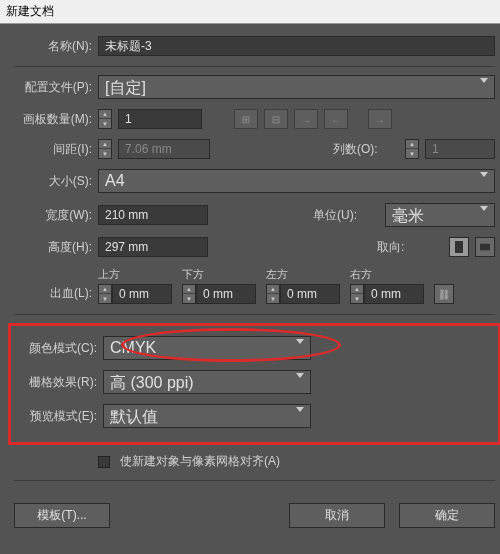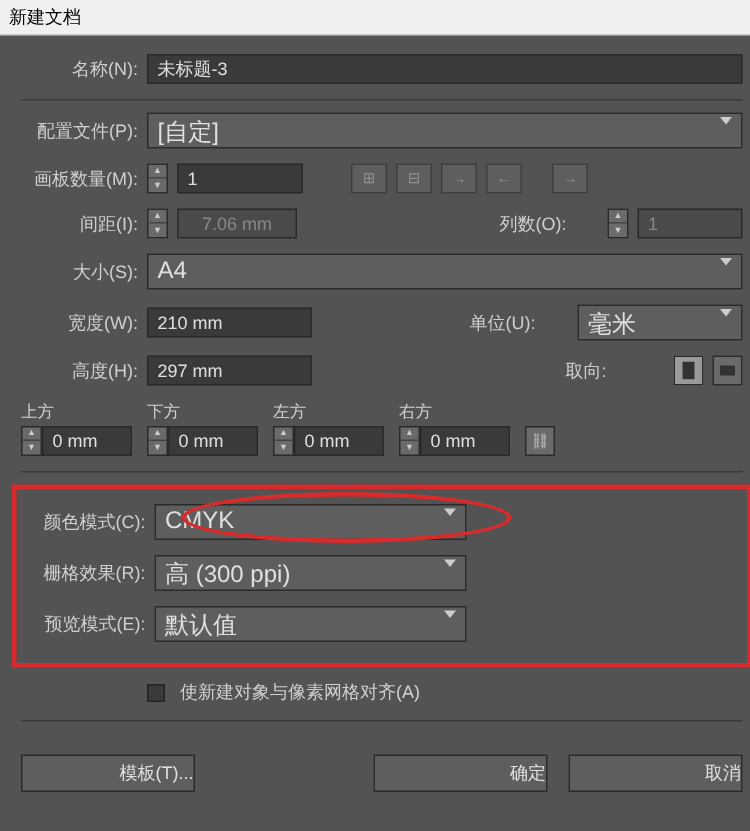--- a/index.html
+++ b/index.html
@@ -21,21 +21,21 @@
 .iconbtn{width:24px;height:20px;background:#6a6a6a;border:1px solid #2a2a2a;display:flex;align-items:center;justify-content:center;color:#ccc;font-size:10px}
 .iconbtn.disabled{opacity:.5}
 .col-hdr{font-size:11px;color:#d0d0d0;margin-bottom:2px}
 .bleed-col{display:flex;flex-direction:column;width:78px}
 .bleed-col .bx{display:flex}
 .bleed-col input{width:60px}
 .adv-box{border:3px solid #d92b2b;padding:10px 8px 4px;margin:0 -6px 8px}
 .disclosure{display:flex;align-items:center;gap:4px;margin-bottom:8px}
 .tri{display:inline-block;width:0;height:0;border-left:4px solid transparent;border-right:4px solid transparent;border-top:6px solid #ccc}
 .ellipse{position:absolute;border:3px solid #d92b2b;border-radius:50%;width:220px;height:34px;left:102px;top:-8px;pointer-events:none}
-.btn{background:#5e5e5e;border:1px solid #2a2a2a;color:#e0e0e0;padding:3px 0;font-size:12px;width:116px;text-align:right}
+.btn{background:#5e5e5e;border:1px solid #2a2a2a;color:#e0e0e0;padding:3px 0;font-size:12px;width:96px;text-align:center}
 .btnrow{display:flex;justify-content:space-between;margin-top:22px}
 .chk{width:12px;height:12px;background:#3a3a3a;border:1px solid #222;display:inline-block;margin-right:4px;vertical-align:middle}
 .lock{width:20px;height:20px;background:#6a6a6a;border:1px solid #2a2a2a;display:flex;align-items:center;justify-content:center;color:#ccc;font-size:10px}
 .orienticon{width:20px;height:20px;background:#9a9a9a;border:1px solid #2a2a2a;display:inline-flex;align-items:center;justify-content:center}
 .orienticon.off{background:#6a6a6a}
 .orienticon svg{width:10px;height:12px;fill:#333}
 </style>
 </head>
 <body>
 
@@ -73,21 +73,21 @@
     <div style="width:8px"></div>
     <div class="iconbtn disabled">→</div>
   </div>
 
   <div class="row">
     <span class="label">间距(I):</span>
     <div class="stepper">
         <span>▲</span>
         <span>▼</span>
       </div>
-    <input class="txtfield disabled" style="width: 80px; text-align: center;" value="7.06 mm">
+    <input class="txtfield disabled" style="width: 92px;" value="7.06 mm">
     <div style="flex:1"></div>
     <span class="label-sm">列数(O):</span>
     <div class="stepper">
         <span>▲</span>
         <span>▼</span>
       </div>
     <input class="txtfield disabled" style="width: 70px;" value="1">
   </div>
 
   <div class="row">
@@ -120,20 +120,21 @@
         </svg>
       </div>
     <div class="orienticon off">
         <svg viewBox="0 0 12 10">
           <rect x="0" y="1" width="12" height="8"></rect>
         </svg>
       </div>
   </div>
 
   <div class="row" style="align-items:flex-end">
+    <span class="label" style="margin-bottom:2px">出血(L):</span>
     <div class="bleed-col">
       <span class="col-hdr">上方</span>
       <div class="bx">
           <div class="stepper">
             <span>▲</span>
             <span>▼</span>
           </div>
           <input class="txtfield" value="0 mm" style="">
         </div>
     </div>
@@ -203,18 +204,18 @@
   <div class="row" style="margin-left:84px">
     <span class="chk"></span>
     <span>使新建对象与像素网格对齐(A)</span>
   </div>
 
   <hr class="hr">
 
   <div class="btnrow">
     <div class="btn">模板(T)...</div>
     <div style="display:flex;gap:14px">
+      <div class="btn">取消</div>
       <div class="btn">确定</div>
-      <div class="btn">取消</div>
     </div>
   </div>
 
 </div>
 
 </body></html>

